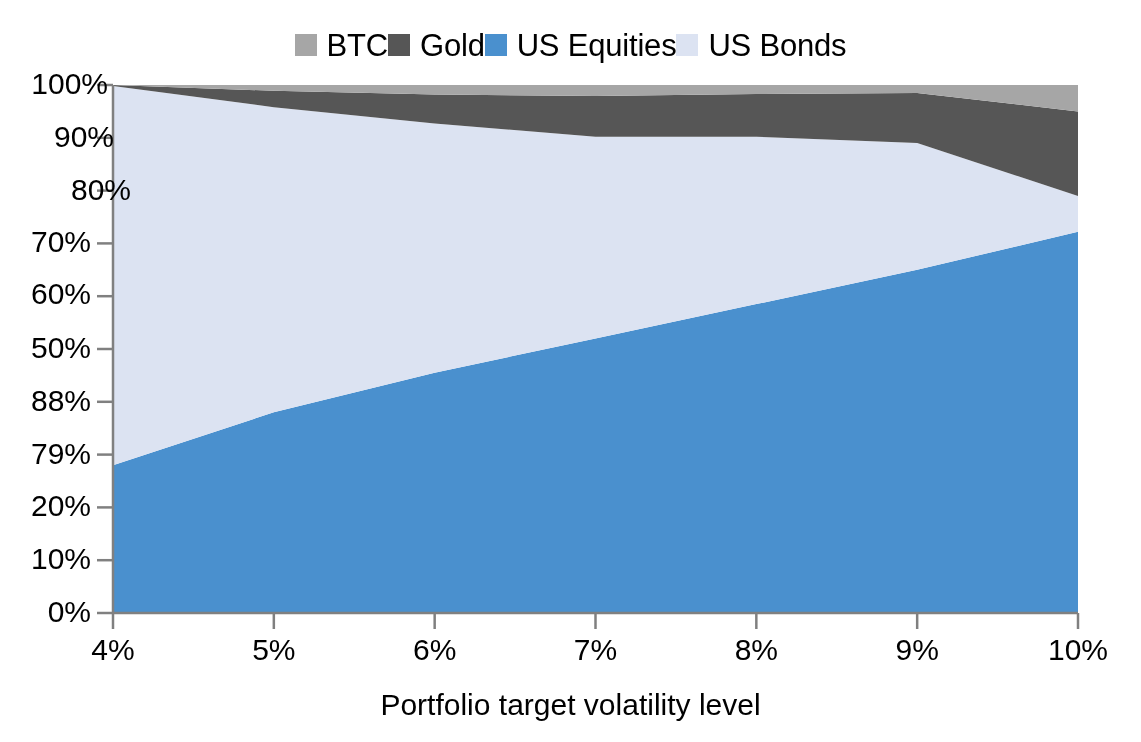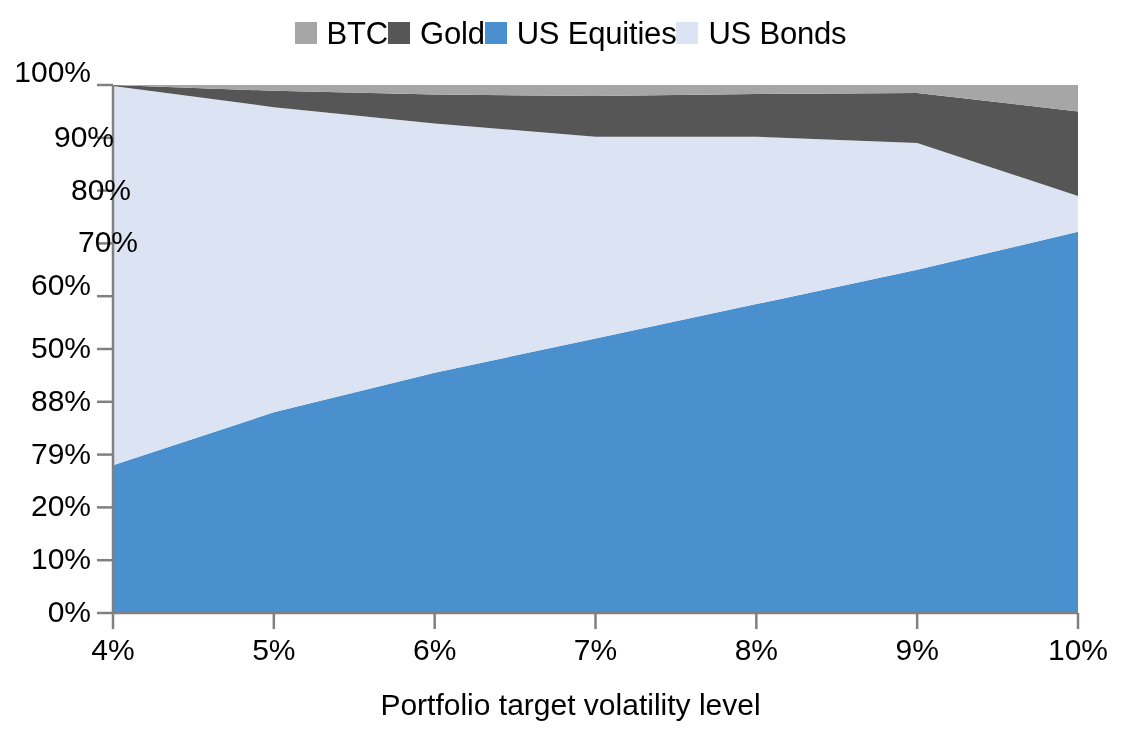--- a/index.html
+++ b/index.html
@@ -18,21 +18,21 @@
   #chart-root {
     position: relative;
     width: 1141px;
     height: 742px;
   }
 
   
   #legend {
     position: absolute;
     left: 0;
-    top: 12px;
+    top: 24px;
     width: 1141px;
     height: 42px;
     display: flex;
     justify-content: center;
     align-items: center;
   }
   .legend-item {
     display: flex;
     align-items: center;
     gap: 10px;
@@ -141,25 +141,25 @@
           <line x1="113" y1="613" x2="113" y2="629" stroke="#808080" stroke-width="2.5"></line>
           <line x1="273.8333333333333" y1="613" x2="273.8333333333333" y2="629" stroke="#808080" stroke-width="2.5"></line>
           <line x1="434.66666666666663" y1="613" x2="434.66666666666663" y2="629" stroke="#808080" stroke-width="2.5"></line>
           <line x1="595.5" y1="613" x2="595.5" y2="629" stroke="#808080" stroke-width="2.5"></line>
           <line x1="756.3333333333333" y1="613" x2="756.3333333333333" y2="629" stroke="#808080" stroke-width="2.5"></line>
           <line x1="917.1666666666667" y1="613" x2="917.1666666666667" y2="629" stroke="#808080" stroke-width="2.5"></line>
           <line x1="1078" y1="613" x2="1078" y2="629" stroke="#808080" stroke-width="2.5"></line>
         </g>
     </svg>
     <div id="ytick-labels">
-        <div class="ytick-label" style="left: 0px; width: 91px; top: 57px;">100%</div>
+        <div class="ytick-label" style="left: 0px; width: 91px; top: 69px; padding-left: 17px;">100%</div>
         <div class="ytick-label" style="left: 0px; width: 91px; top: 121.8px; padding-left: 23px;">90%</div>
         <div class="ytick-label" style="left: 0px; width: 91px; top: 174.6px; padding-left: 40px;">80%</div>
-        <div class="ytick-label" style="left: 0px; width: 91px; top: 227.4px; margin-left: 47px;">70%</div>
-        <div class="ytick-label" style="left: 0px; width: 91px; top: 270px; text-align: right;">60%</div>
+        <div class="ytick-label" style="left: 0px; width: 91px; top: 227.4px;">70%</div>
+        <div class="ytick-label" style="left: 0px; width: 91px; top: 279px; text-align: right;">60%</div>
         <div class="ytick-label" style="left: 0px; width: 91px; top: 333px;">50%</div>
         <div class="ytick-label" style="left: 0px; width: 91px; top: 385.8px;">88%</div>
         <div class="ytick-label" style="left: 0px; width: 91px; top: 438.6px;">79%</div>
         <div class="ytick-label" style="left: 0px; width: 91px; top: 491.4px;">20%</div>
         <div class="ytick-label" style="left: 0px; width: 91px; top: 544.2px;">10%</div>
         <div class="ytick-label" style="left: 0px; width: 91px; top: 597px;">0%</div>
       </div>
     <div id="xtick-labels">
         <div class="xtick-label" style="left: 43px; width: 140px; top: 635px;">4%</div>
         <div class="xtick-label" style="left: 203.833px; width: 140px; top: 635px;">5%</div>

